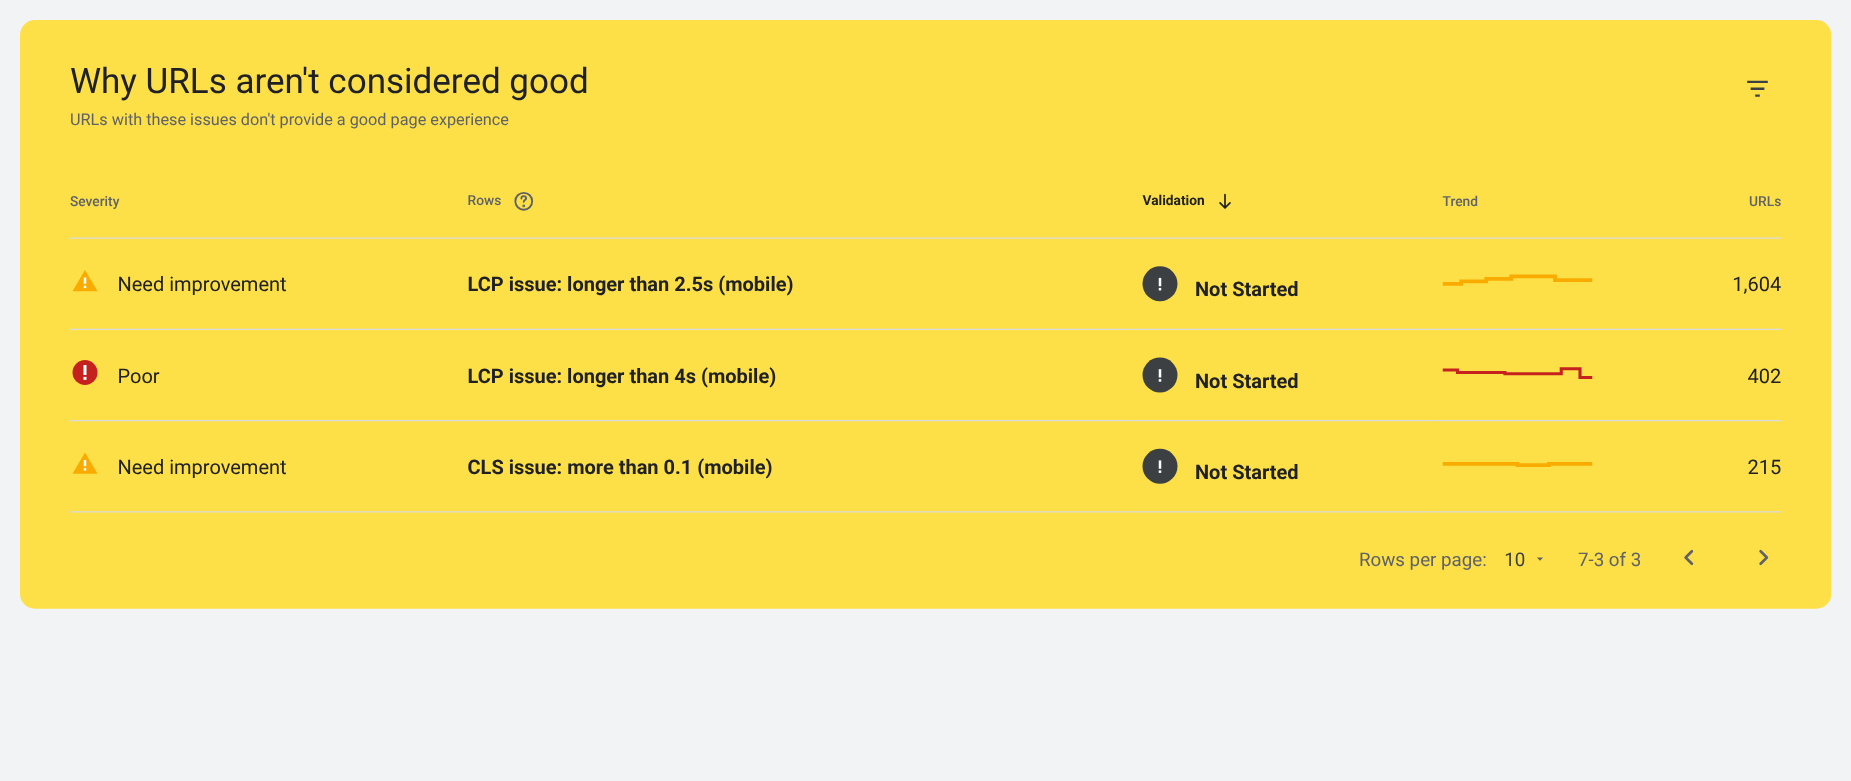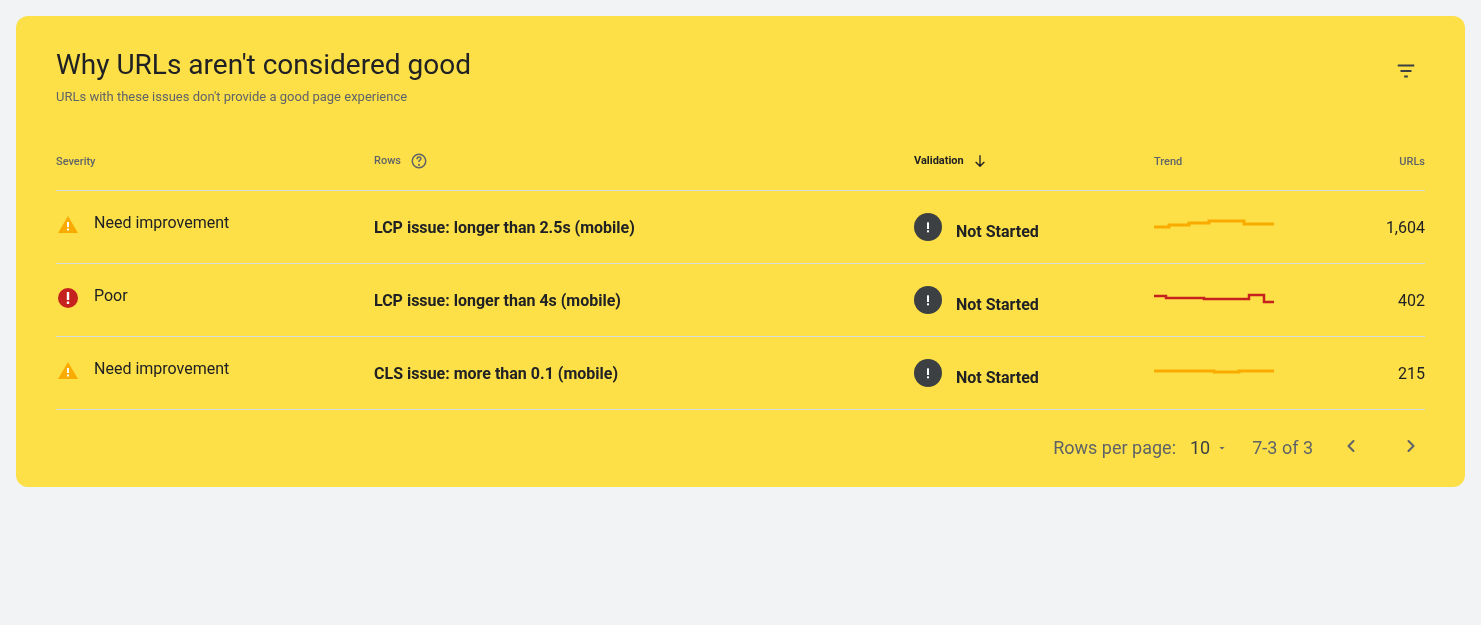--- a/index.html
+++ b/index.html
@@ -70,21 +70,21 @@
     }
     tbody td {
       padding: 22px 8px;
       font-size: 16px;
       vertical-align: middle;
     }
     tbody td:first-child { padding-left: 0; }
     tbody td:last-child { text-align: right; padding-right: 0; font-weight: 400; }
     .severity-cell {
       display: flex;
-      align-items: flex-start;
+      align-items: center;
       gap: 14px;
     }
     .severity-label {
       font-size: 16px;
       color: #202124;
     }
     .issue-text {
       font-weight: 700;
       color: #202124;
     }
@@ -120,21 +120,21 @@
     .trend-cell svg {
       width: 120px;
       height: 24px;
     }
     .pagination {
       display: flex;
       justify-content: flex-end;
       align-items: center;
       gap: 24px;
       padding-top: 22px;
-      font-size: 18px;
+      font-size: 15px;
       color: #5f6368;
     }
     .rows-per-page {
       display: flex;
       align-items: center;
       gap: 14px;
     }
     .page-size {
       display: flex;
       align-items: center;

